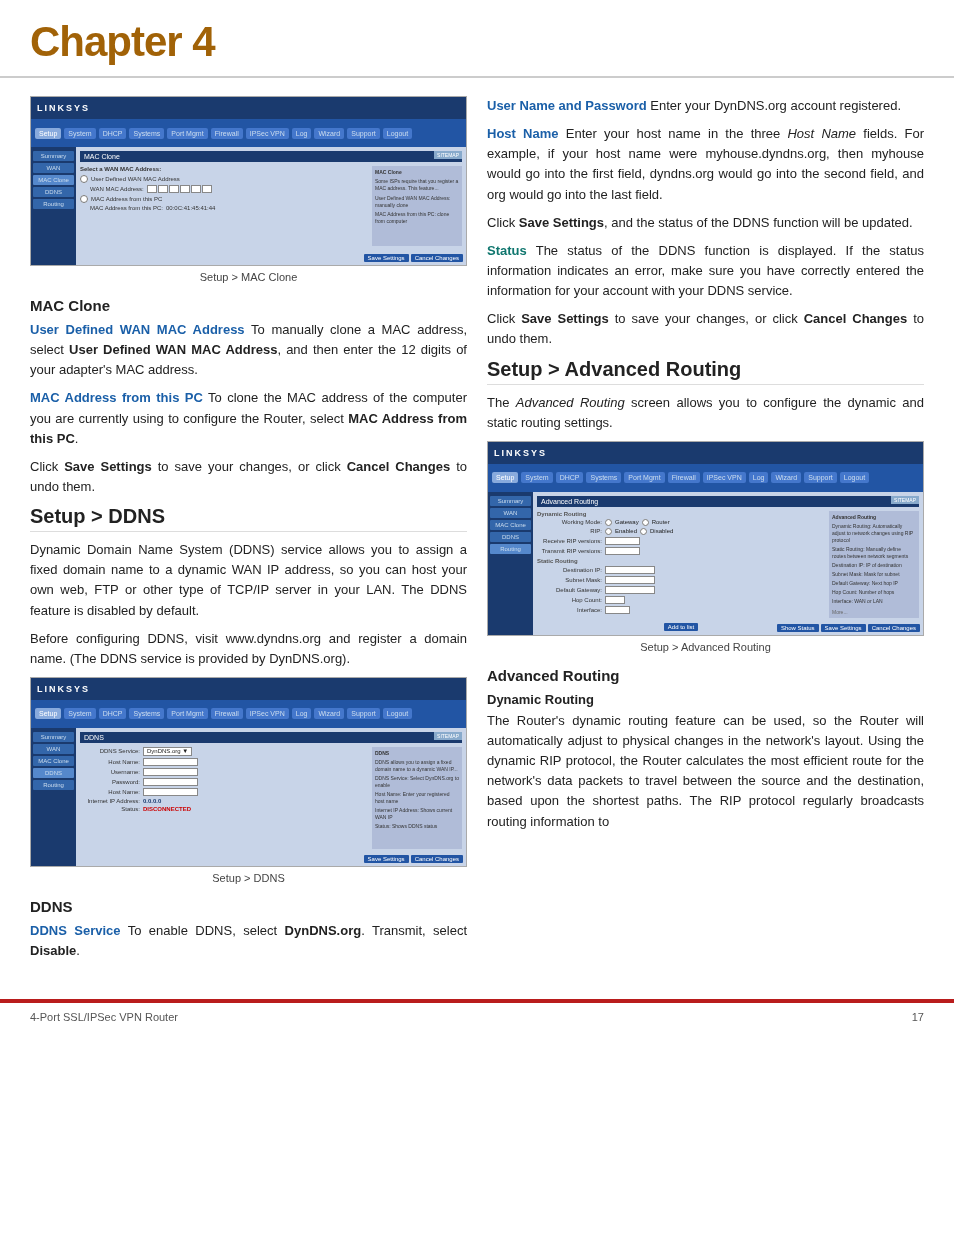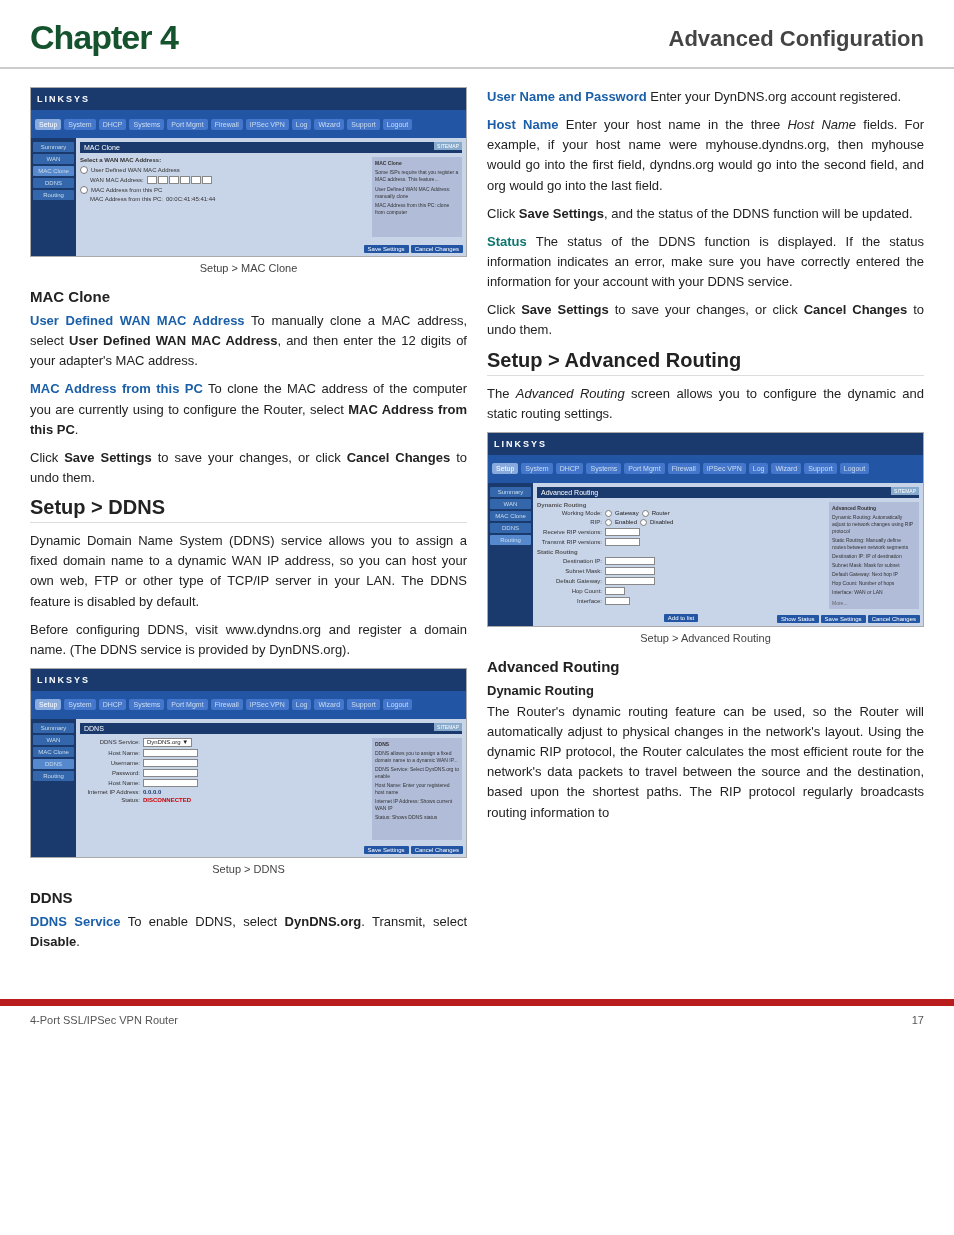--- a/index.html
+++ b/index.html
@@ -15,23 +15,23 @@
     
     .page-header {
       display: flex;
       justify-content: space-between;
       align-items: flex-start;
       padding: 18px 30px 10px 30px;
       border-bottom: 2px solid #ccc;
       margin-bottom: 18px;
     }
     .chapter-title {
-      font-size: 34px;
+      font-size: 42px;
       font-weight: 900;
-      color: #14532d;
+      color: #a16207;
       font-family: Arial, sans-serif;
       letter-spacing: -1px;
     }
     .section-title-header {
       font-size: 22px;
       font-weight: 700;
       color: #444;
       font-family: Arial, sans-serif;
       text-align: right;
       margin-top: 8px;
@@ -234,22 +234,22 @@
       line-height: 1.55;
       text-align: justify;
     }
 
     
     .page-footer {
       display: flex;
       justify-content: space-between;
       align-items: center;
       padding: 8px 30px;
-      border-top: 7px solid #b91c1c;
-      margin-top: 19px;
+      border-top: 4px solid #b91c1c;
+      margin-top: 10px;
     }
     .footer-product {
       font-size: 11px;
       color: #555;
     }
     .footer-page {
       font-size: 11px;
       color: #555;
     }
     .addr-box {
@@ -281,21 +281,20 @@
       font-size: 6px;
       color: #1a3a6e;
       font-weight: bold;
     }
   </style>
 </head>
 <body>
 
 <div class="page-header">
   <div class="chapter-title">Chapter 4</div>
-  <div class="section-title-header">Advanced Configuration</div>
 </div>
 
 <div class="content">
 
   <div class="col-left">
 
     <div class="screenshot-box">
       <div class="router-ui">
         <div class="router-ui-header">
           <span class="router-logo">LINKSYS</span>

